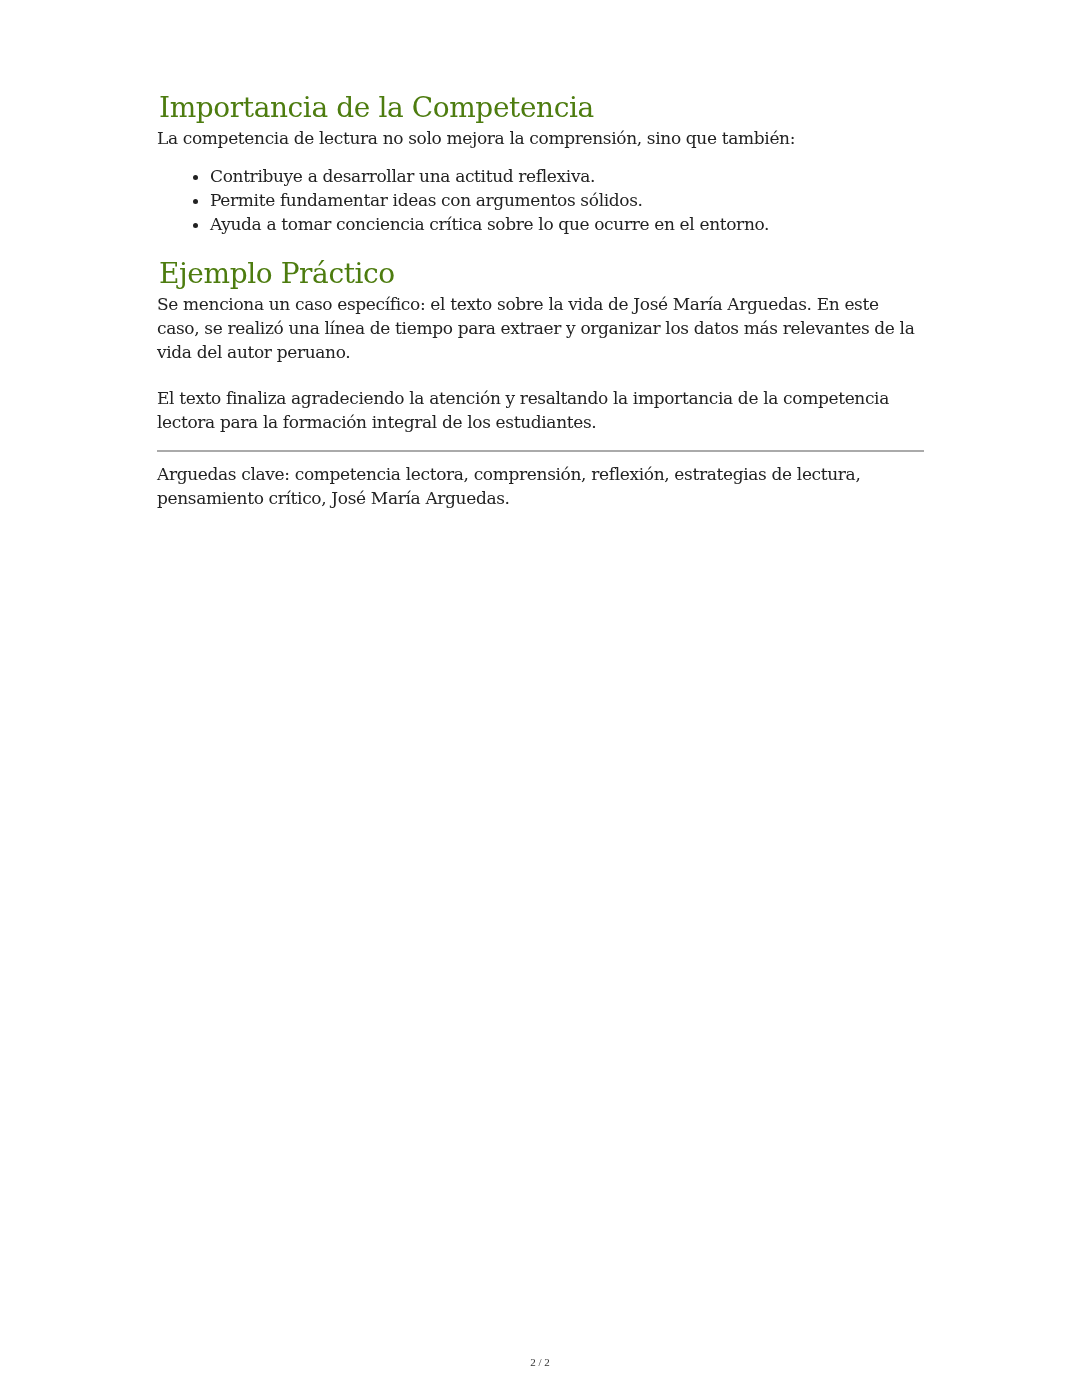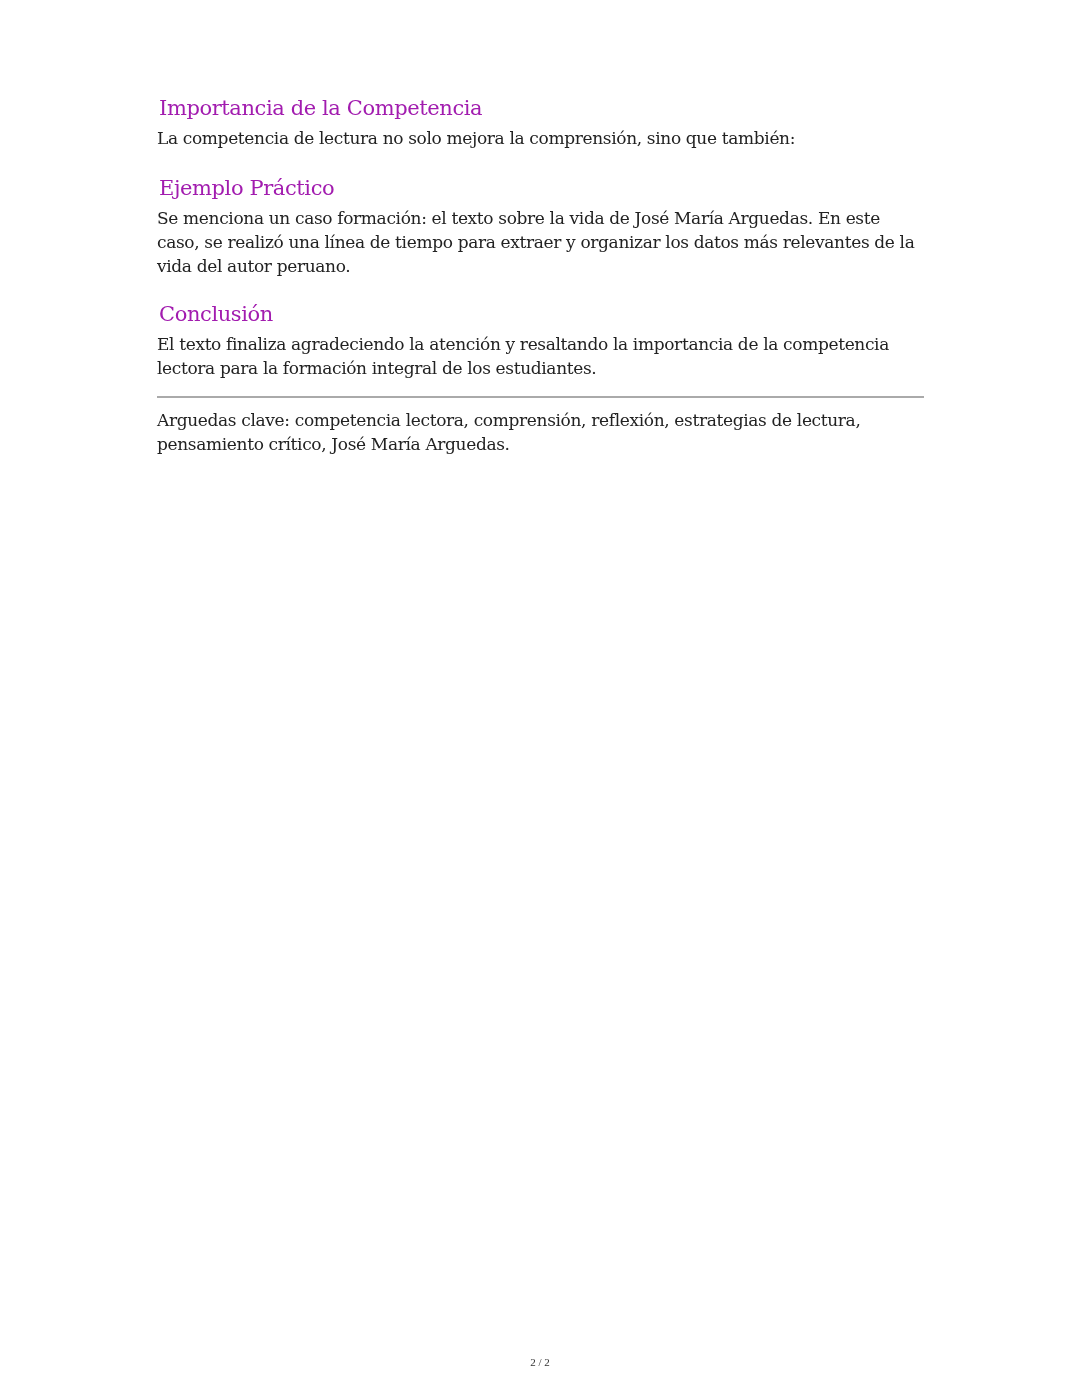--- a/index.html
+++ b/index.html
@@ -1,44 +1,48 @@
 <!DOCTYPE html>
 <html><head>
 <meta charset="utf-8">
 <style>
   html, body { margin: 0; padding: 0; background: #ffffff; }
   body { width: 1080px; height: 1397px; position: relative; overflow: hidden;
          font-family: "DejaVu Serif", "Liberation Serif", serif; color: #222; }
   .page { position: absolute; left: 157px; top: 94px; width: 767px; }
-  h2 { font-family: "DejaVu Serif", serif; font-weight: normal; font-size: 21px; margin: 0 0 4px 2px; color: #a21caf; letter-spacing: -0.4px; line-height: 28px; }
+  h2 { font-family: "DejaVu Serif", serif; font-weight: normal; font-size: 28px; margin: 0 0 4px 2px; color: #4d7c0f; letter-spacing: -0.4px; line-height: 28px; }
   p { font-size: 17px; line-height: 24px; margin: 0; letter-spacing: -0.35px; }
   ul { margin: 14px 0 0 0; padding-left: 53px; font-size: 17px; line-height: 24px; letter-spacing: -0.35px; }
   ul li { margin: 0; }
   .section { margin-bottom: 22px; }
   .sec1 { margin-bottom: 24px; }
   b { font-weight: normal; }
   hr { border: none; border-top: 2px solid #aaaaaa; margin: 16px 0 10px 0; }
   .footer { position: absolute; top: 1356px; left: 0; width: 1080px; text-align: center; font-family: Liberation Serif, serif; font-size: 11px; color: #333; }
 </style>
 </head>
 <body>
 
 <div class="page">
   <div class="section sec1">
     <h2>Importancia de la Competencia</h2>
     <p>La competencia de lectura no solo mejora la comprensión, sino que también:</p>
+    <ul>
+      <li>Contribuye a desarrollar una actitud reflexiva.</li>
+      <li>Permite fundamentar ideas con argumentos sólidos.</li>
+      <li>Ayuda a tomar conciencia crítica sobre lo que ocurre en el entorno.</li>
+    </ul>
   </div>
 
   <div class="section">
     <h2>Ejemplo Práctico</h2>
-    <p><span>Se menciona un caso formación: </span><b>el texto sobre la vida de José María Arguedas</b><span>. En este caso, se realizó una línea de tiempo para extraer y organizar los datos más relevantes de la vida del autor peruano.</span></p>
+    <p><span>Se menciona un caso específico: </span><b>el texto sobre la vida de José María Arguedas</b><span>. En este caso, se realizó una línea de tiempo para extraer y organizar los datos más relevantes de la vida del autor peruano.</span></p>
   </div>
 
   <div class="section" style="margin-bottom:0">
-    <h2>Conclusión</h2>
     <p>El texto finaliza agradeciendo la atención y resaltando la importancia de la competencia lectora para la formación integral de los estudiantes.</p>
   </div>
 
   <hr>
 
   <p><b>Arguedas clave:</b><span> competencia lectora, comprensión, reflexión, estrategias de lectura, pensamiento crítico, José María Arguedas.</span></p>
 </div>
 
 <div class="footer">2 / 2</div>
 

